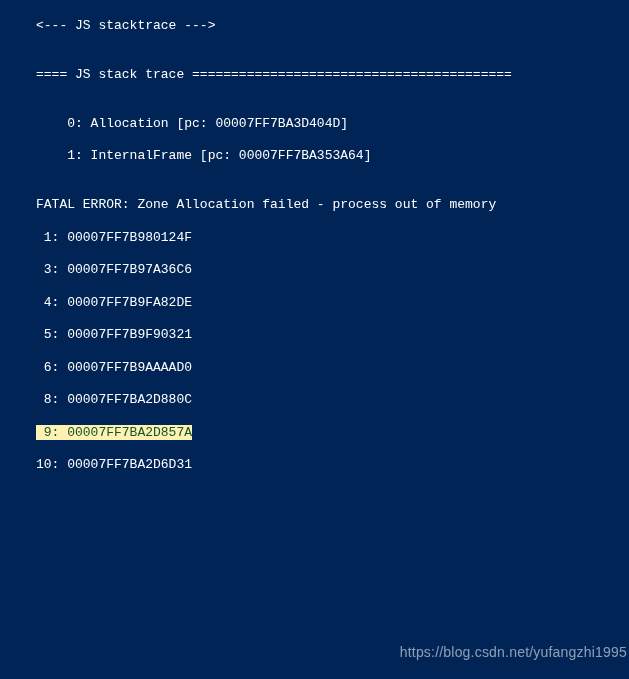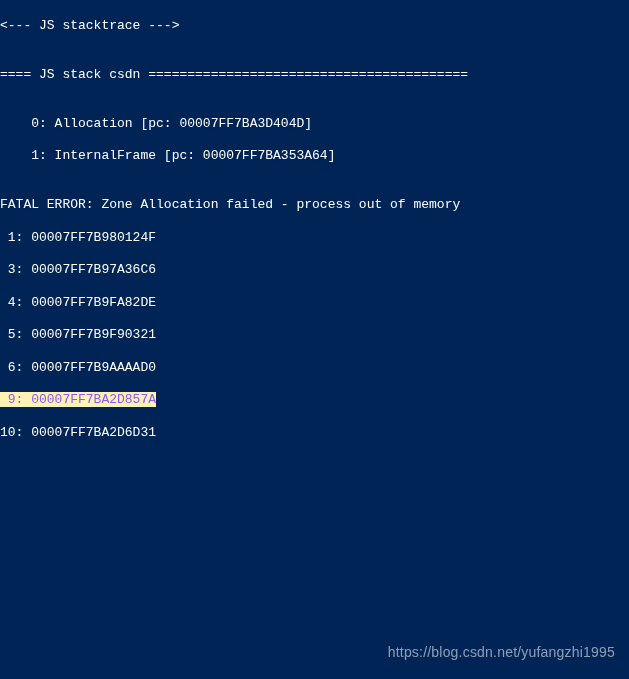--- a/index.html
+++ b/index.html
@@ -18,52 +18,54 @@
       overflow: hidden;
       padding: 2px 0;
       position: relative;
     }
     .terminal {
       white-space: pre;
       overflow: hidden;
     }
     .line {
       white-space: pre;
+      margin-left: 36px;
     }
     .selected {
       background-color: #fdf2b2;
-      color: #8b5cf6;
+      color: #14532d;
     }
     .watermark {
       position: absolute;
       bottom: 18px;
-      right: 14px;
+      right: 2px;
       color: rgba(255,255,255,0.55);
       font-family: Arial, sans-serif;
       font-size: 14px;
       letter-spacing: 0.2px;
     }
   </style>
 </head>
 <body>
 
 <div class="terminal">
 <div class="line">&lt;--- JS stacktrace ---&gt;</div>
 <div class="line"></div>
-<div class="line">==== JS stack csdn =========================================</div>
+<div class="line">==== JS stack trace =========================================</div>
 <div class="line"></div>
 <div class="line">    0: Allocation [pc: 00007FF7BA3D404D]</div>
 <div class="line">    1: InternalFrame [pc: 00007FF7BA353A64]</div>
 <div class="line"></div>
 <div class="line">FATAL ERROR: Zone Allocation failed - process out of memory</div>
 <div class="line"> 1: 00007FF7B980124F</div>
 <div class="line"> 3: 00007FF7B97A36C6</div>
 <div class="line"> 4: 00007FF7B9FA82DE</div>
 <div class="line"> 5: 00007FF7B9F90321</div>
 <div class="line"> 6: 00007FF7B9AAAAD0</div>
+<div class="line"> 8: 00007FF7BA2D880C</div>
 <div class="line"><span class="selected"> 9: 00007FF7BA2D857A</span></div>
 <div class="line">10: 00007FF7BA2D6D31</div>
 
 
 
 
 
 
 
 

